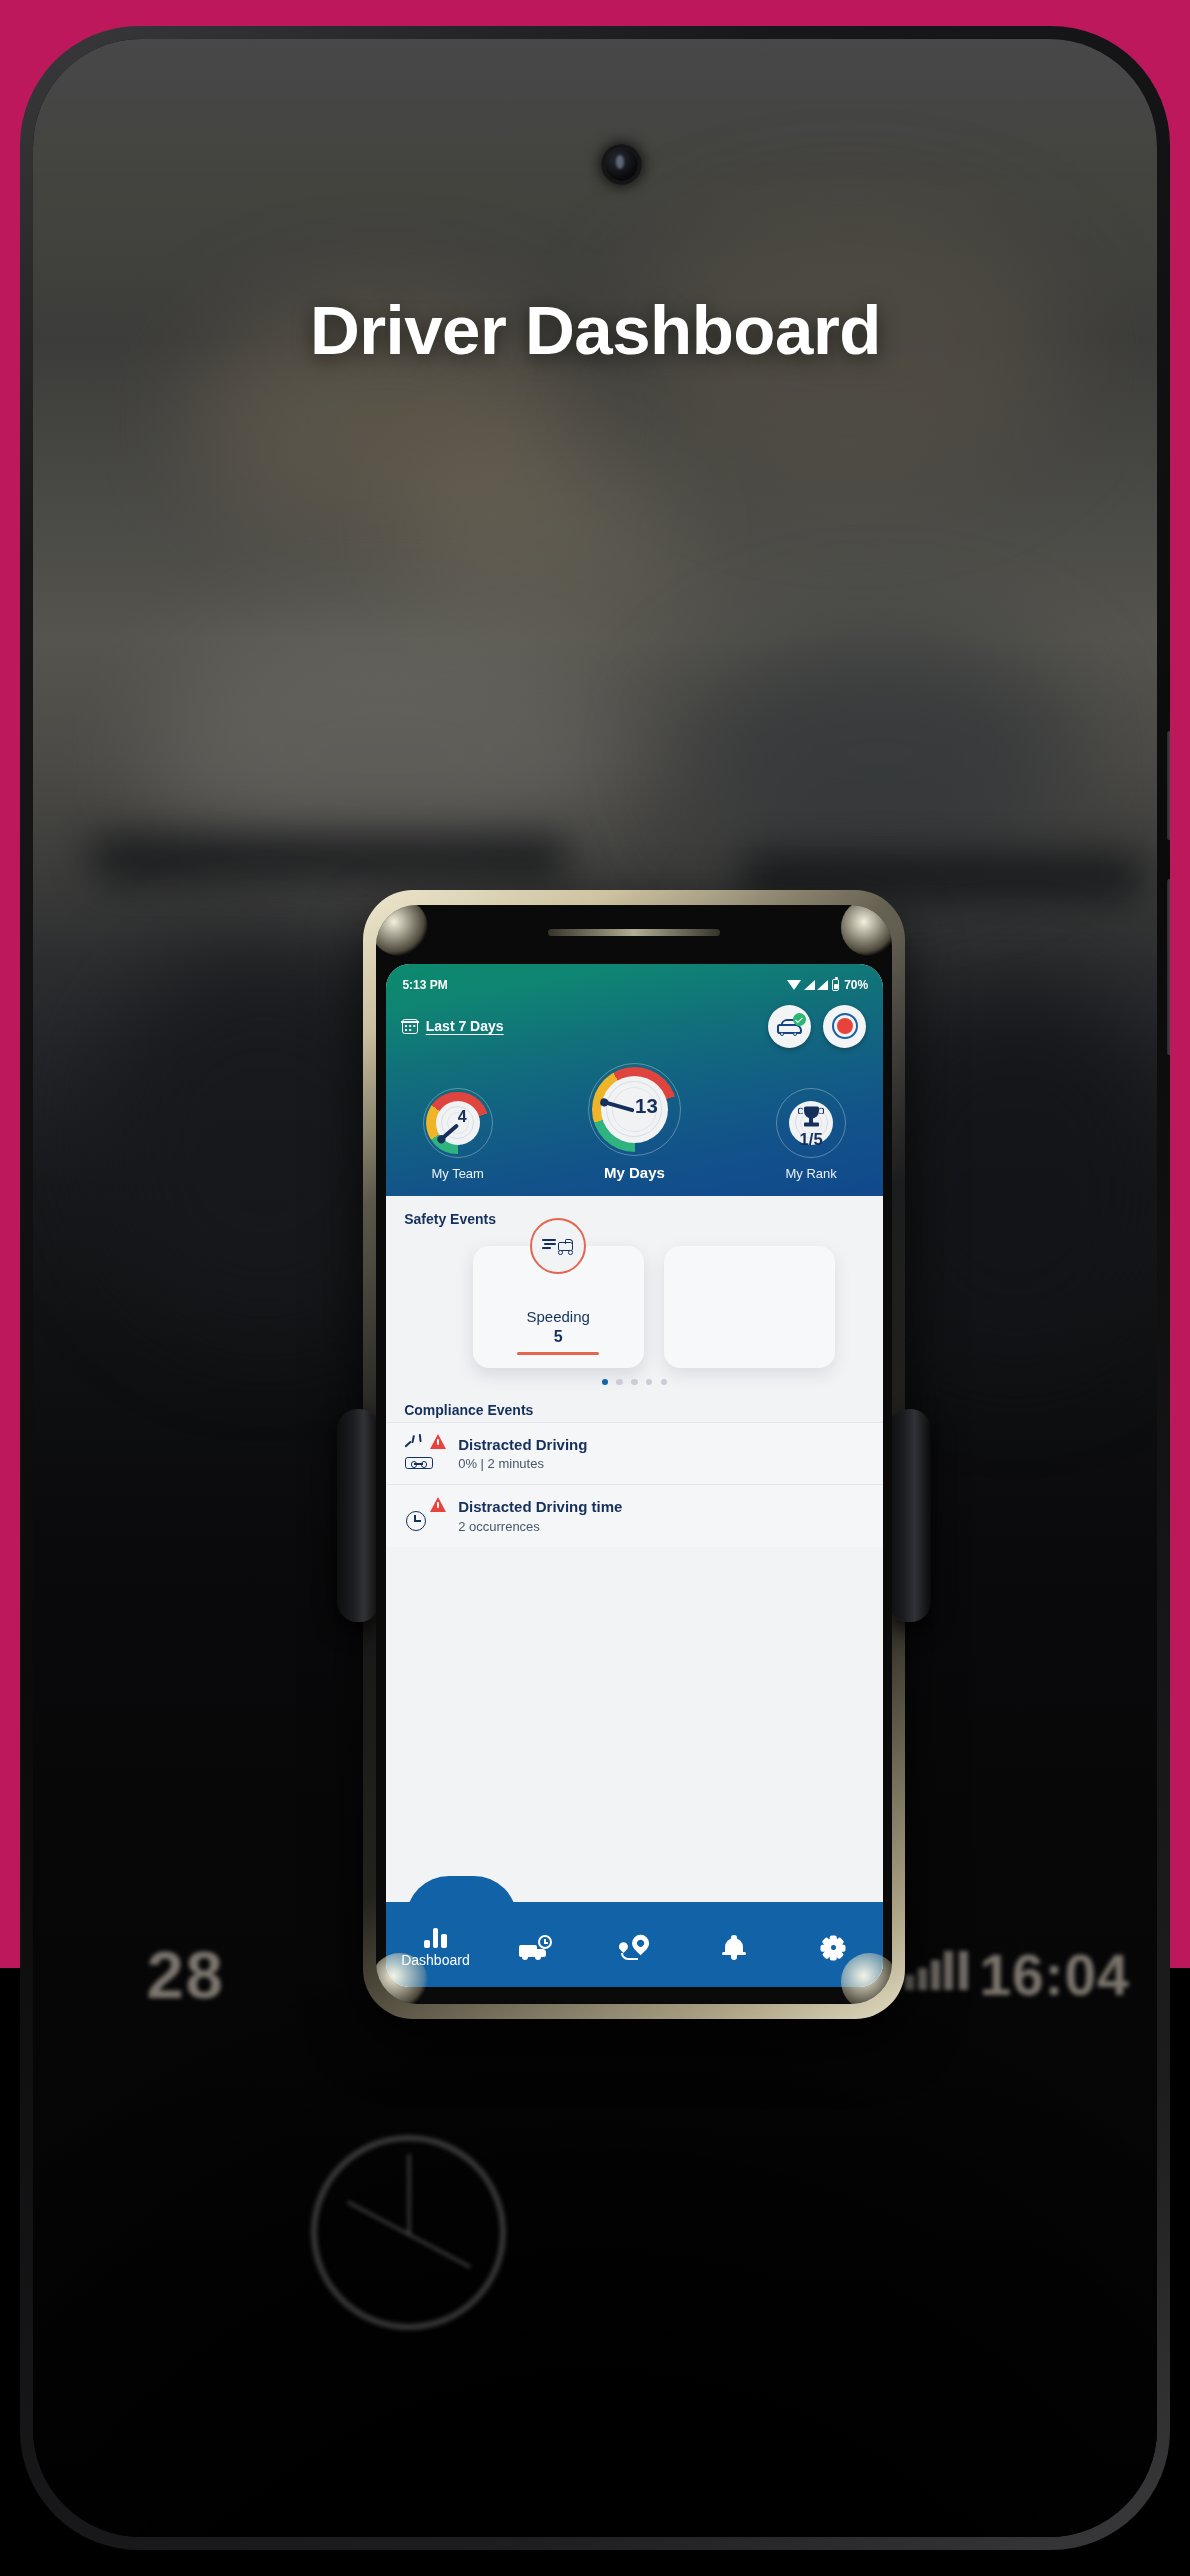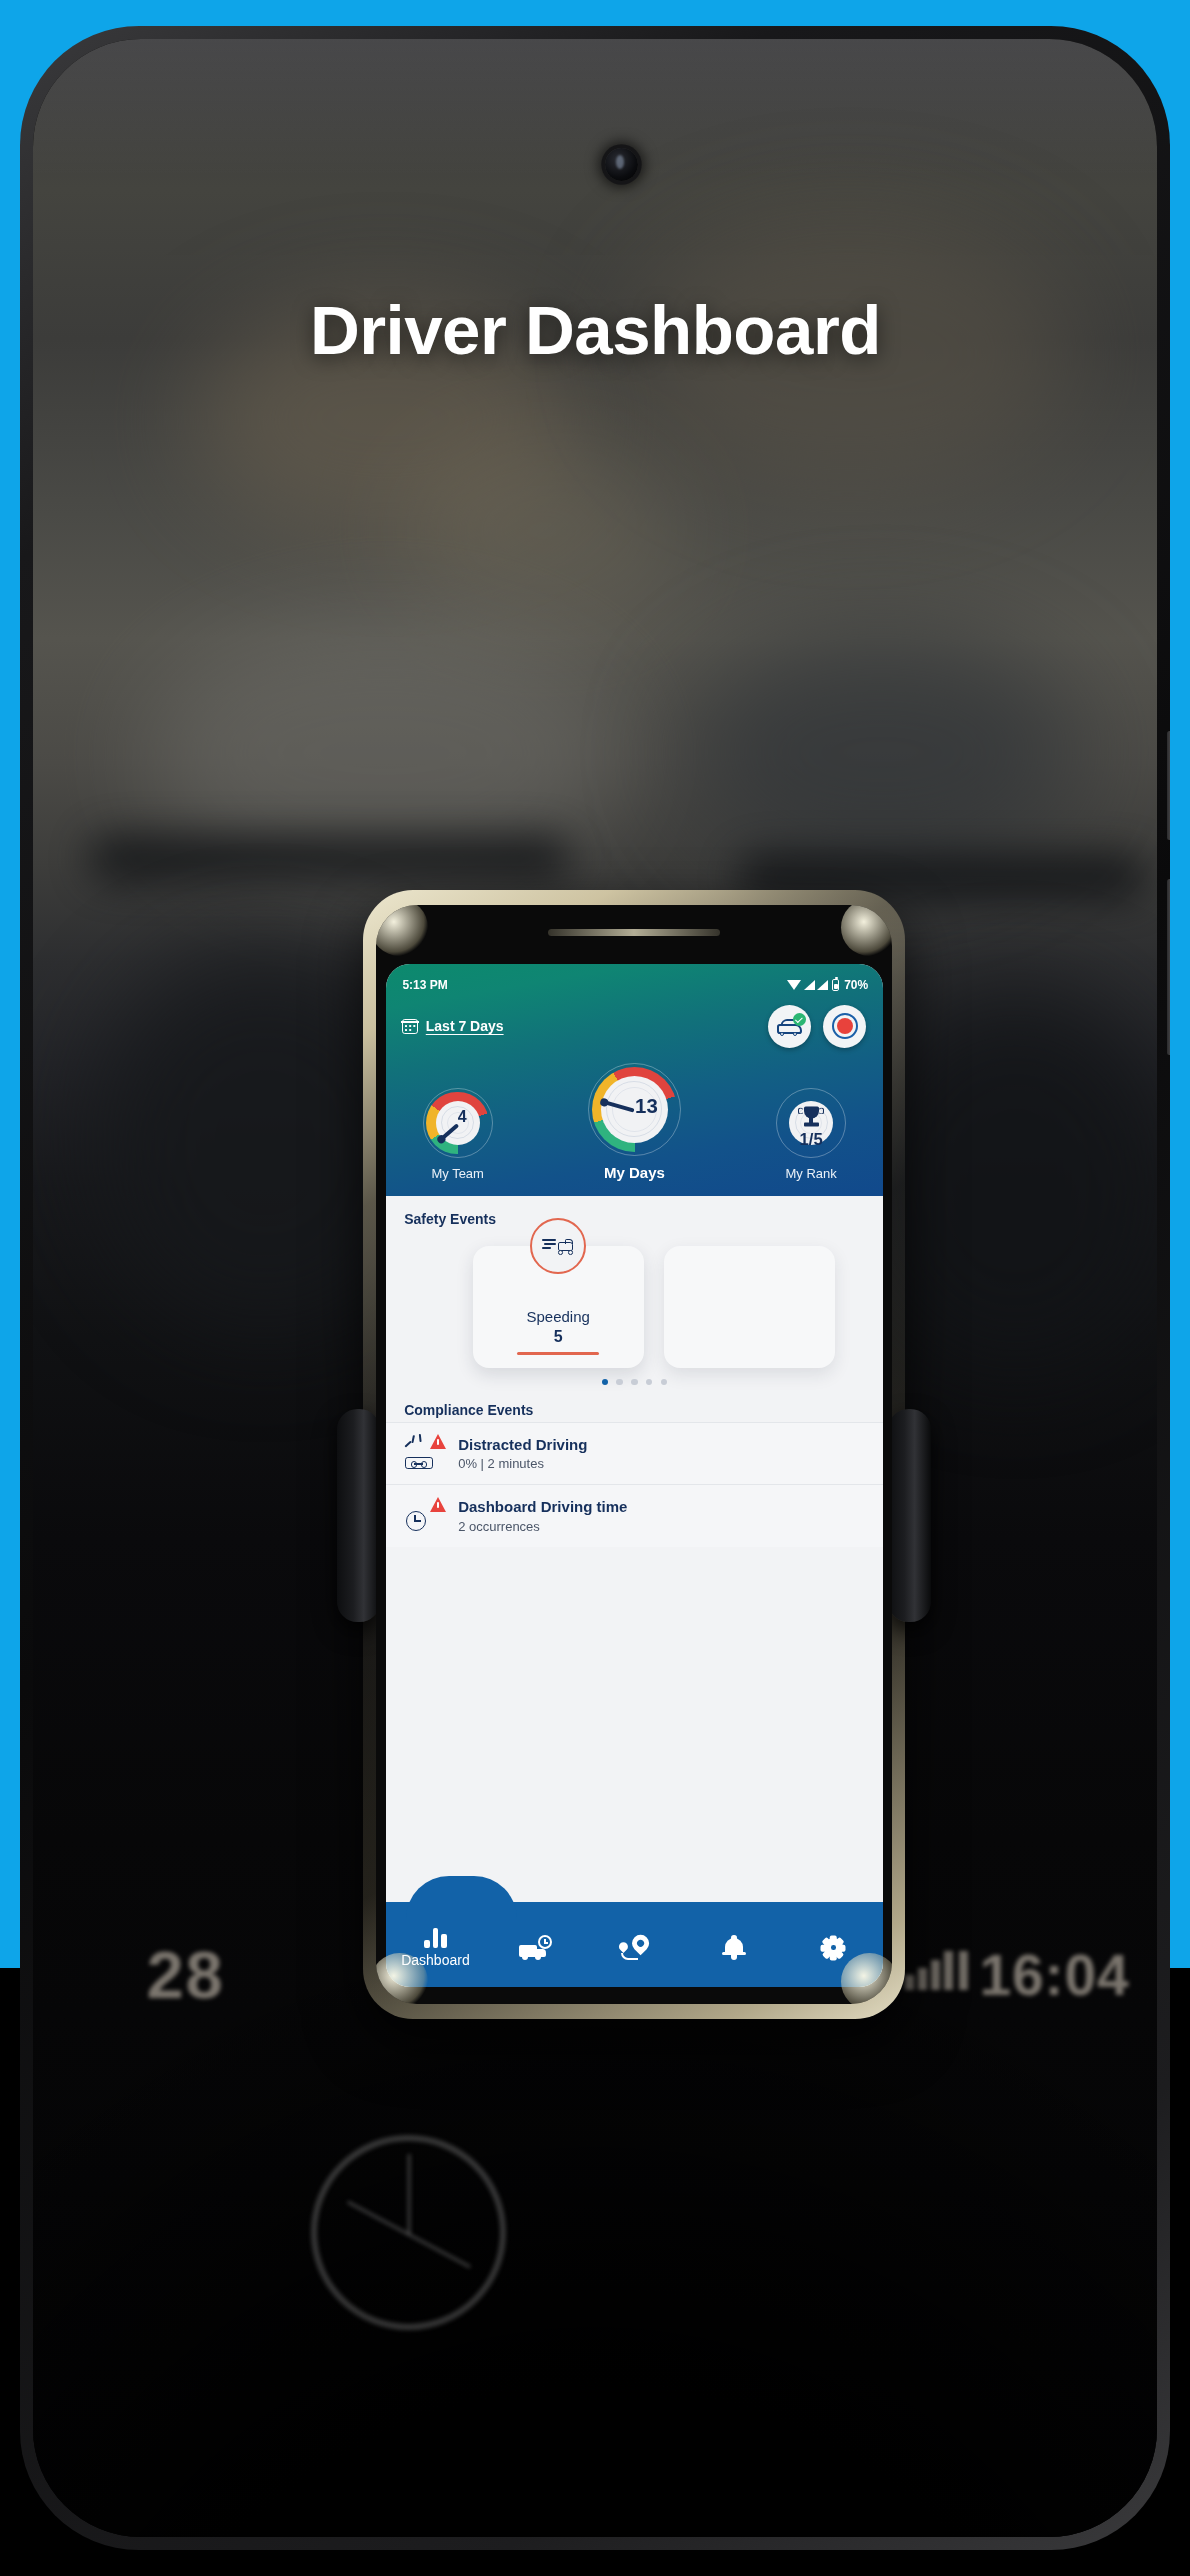--- a/index.html
+++ b/index.html
@@ -2,21 +2,21 @@
 <html style="font-size:15px"><head>
 <meta charset="utf-8">
 <style>
   * { box-sizing: border-box; margin: 0; padding: 0; }
   html, body {
     width: 1191px; height: 2576px;
     background: #000;
     font-family: "Liberation Sans", sans-serif;
     overflow: hidden;
   }
-  #stage { position: relative; width: 1191px; height: 1968px; background: #0ea5e9; }
+  #stage { position: relative; width: 1191px; height: 1968px; background: #be185d; }
 
   
   .device-frame {
     position: absolute;
     left: 20.4px; top: 26px;
     width: 1150px; height: 2524px;
     border-radius: 119px;
     background: linear-gradient(145deg,#3a3a3c 0%,#18181a 16%,#0a0a0b 50%,#1d1d1f 86%,#3a3a3c 100%);
     overflow: hidden;
   }
@@ -659,21 +659,21 @@
                     <div class="comp-sub">0% | 2 minutes</div>
                   </div>
                 </div>
 
                 <div class="comp-row">
                   <div class="comp-ico">
                     <span class="clock-ico"></span>
                     <span class="warn-tri"></span>
                   </div>
                   <div class="comp-text">
-                    <div class="comp-title">Dashboard Driving time</div>
+                    <div class="comp-title">Distracted Driving time</div>
                     <div class="comp-sub">2 occurrences</div>
                   </div>
                 </div>
 
               </div>
 
               <div class="bottom-nav">
                 <div class="nav-bump"></div>
 
                 <div class="nav-item">

